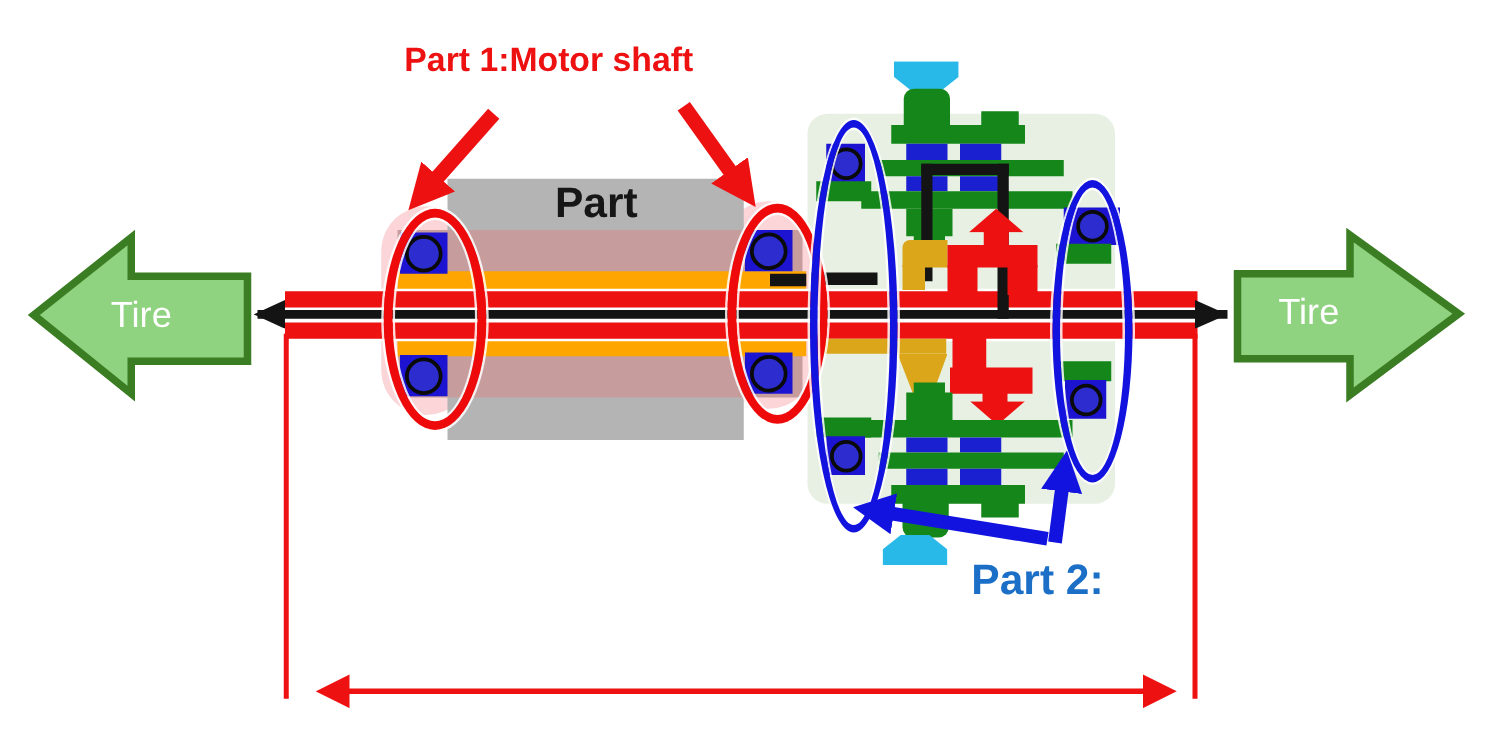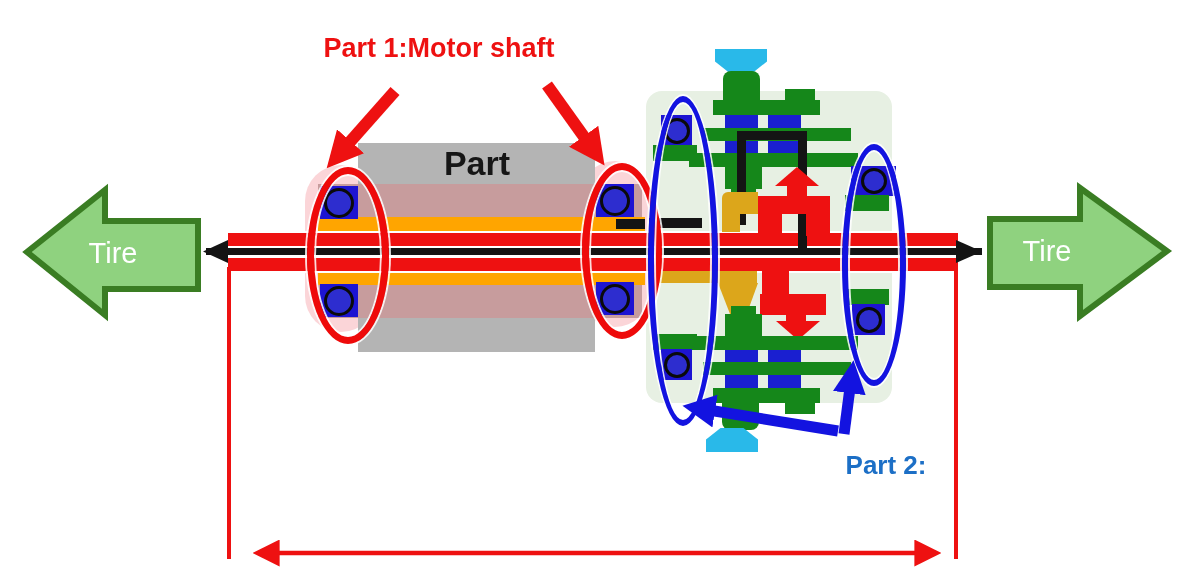--- a/index.html
+++ b/index.html
@@ -142,18 +142,18 @@
     <polygon points="198,221 105,221 105,190 27,252 105,315 105,289 198,289" fill="#8fd27f" stroke="#3a7d23" stroke-width="6"></polygon>
     <polygon points="990,219 1080,219 1080,188 1167,251 1080,316 1080,287 990,287" fill="#8fd27f" stroke="#3a7d23" stroke-width="6"></polygon>
     <line x1="395" y1="91" x2="341" y2="152" stroke="#ee1111" stroke-width="12" marker-end="url(#mr)"></line>
     <line x1="547" y1="85" x2="592" y2="148" stroke="#ee1111" stroke-width="12" marker-end="url(#mr)"></line>
     <line x1="838" y1="431" x2="702" y2="409" stroke="#1313e0" stroke-width="11" marker-end="url(#mb)"></line>
     <line x1="844" y1="434" x2="851" y2="380" stroke="#1313e0" stroke-width="11" marker-end="url(#mb)"></line>
     <line x1="258" y1="553" x2="936" y2="553" stroke="#ee1111" stroke-width="4.5" marker-start="url(#md)" marker-end="url(#md)"></line>
   </svg>
 
   <div class="lbl red-t" style="left:410px;top:48px;font-size:27px;margin-left:29px;">Part 1:Motor shaft</div>
-  <div class="lbl blue-t" style="left:886px;top:465px;font-size:26px;">Part 2:</div>
+  <div class="lbl blue-t" style="left:830px;top:465px;font-size:34px;">Part 2:</div>
   <div class="lbl" style="left:477px;top:163px;font-size:34px;font-weight:800;color:#161616;">Part</div>
   <div class="lbl" style="left:113px;top:253px;font-size:29px;font-weight:400;color:#ffffff;">Tire</div>
   <div class="lbl" style="left:1047px;top:251px;font-size:29px;font-weight:400;color:#ffffff;">Tire</div>
 
 </div>
 
 </body></html>

